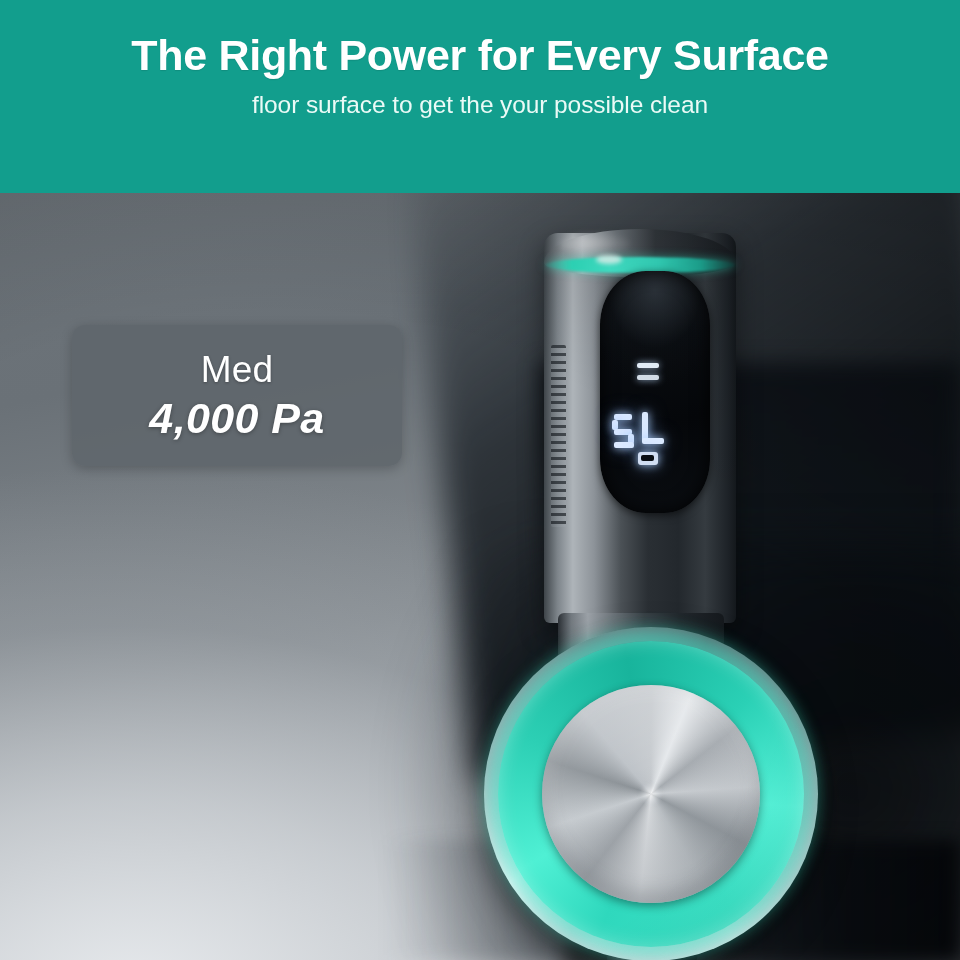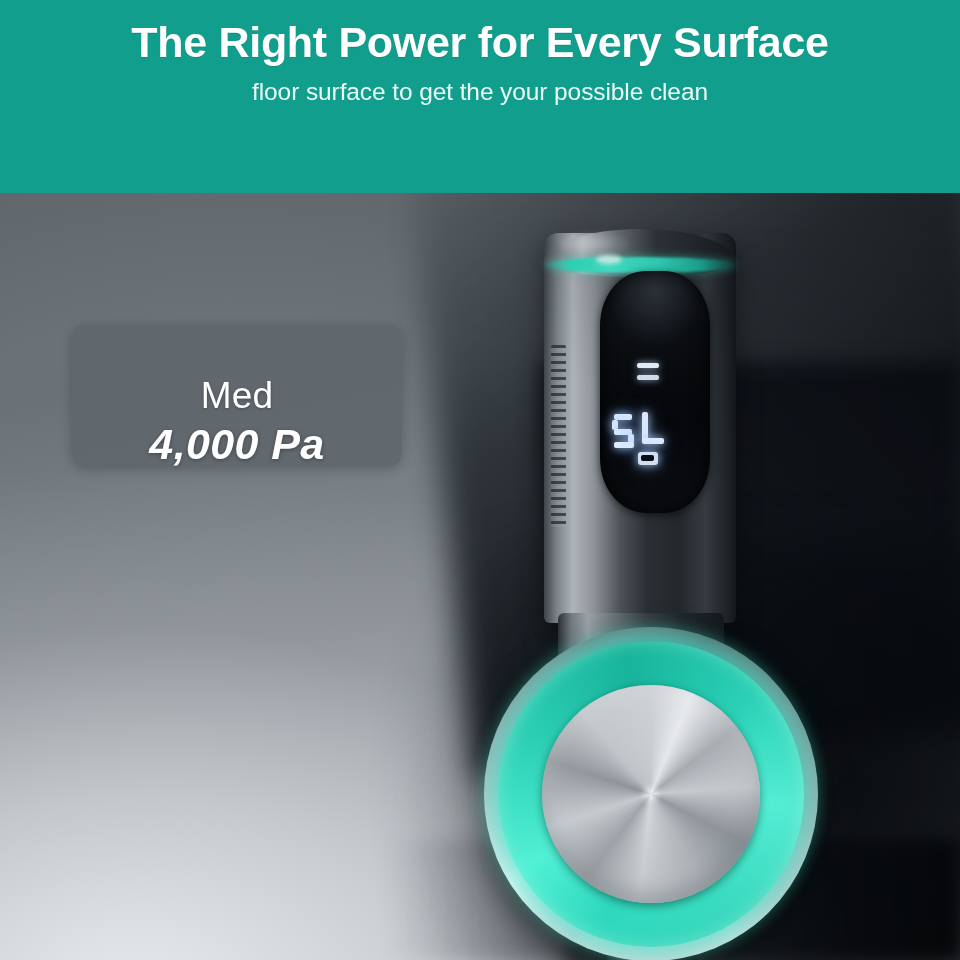--- a/index.html
+++ b/index.html
@@ -19,21 +19,21 @@
   }
 
   
   .header {
     position:absolute; left:0; top:0;
     width:960px; height:193px;
     background:#129e8d;
     z-index:30;
     display:flex; flex-direction:column;
     align-items:center; justify-content:flex-start;
-    padding-top:20px;
+    padding-top:33px;
   }
   .header-title {
     font-size:43px;
     font-weight:bold;
     color:#ffffff;
     letter-spacing:-0.3px;
     line-height:1.05;
     white-space:nowrap;
     text-shadow:0 1px 1px rgba(0,0,0,.10);
   }
@@ -290,21 +290,21 @@
   }
   .card {
     width:330px; height:141px;
     border-radius:13px;
     margin-bottom:39px;
     display:flex; flex-direction:column;
     align-items:center; justify-content:center;
     box-shadow:0 3px 12px rgba(0,0,0,.22);
   }
   .card.c1 { background:rgba(76,83,89,.88); }
-  .card.c2 { background:rgba(94,101,107,.86);justify-content:flex-end; }
+  .card.c2 { background:rgba(94,101,107,.86); }
   .card.c3 { background:rgba(110,116,121,.84); margin-bottom:0; }
 
   .card-label {
     font-size:37px;
     font-weight:400;
     color:#ffffff;
     line-height:1;
     letter-spacing:.2px;
     text-shadow:0 1px 3px rgba(0,0,0,.30);
   }

